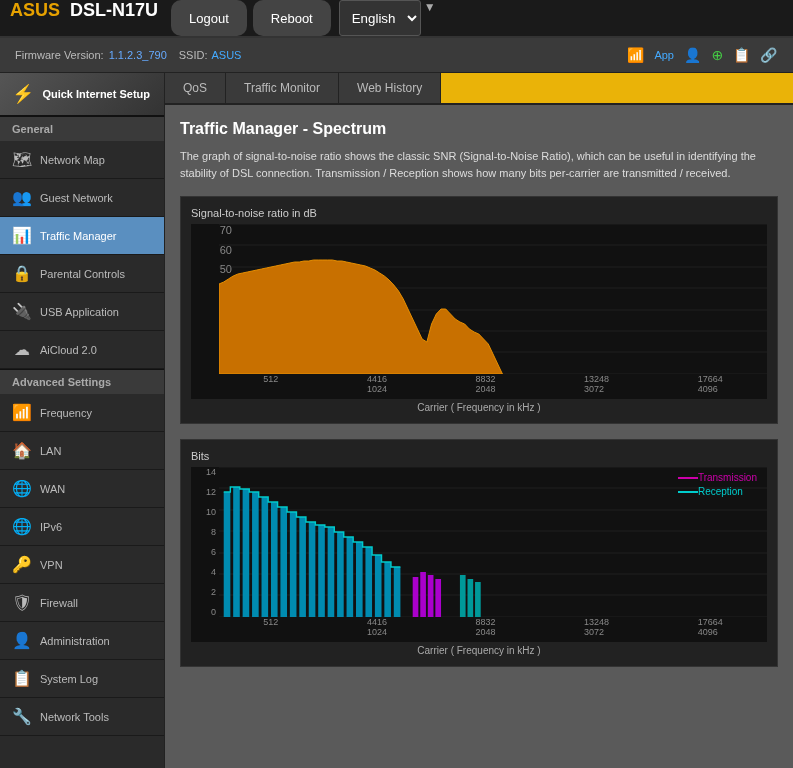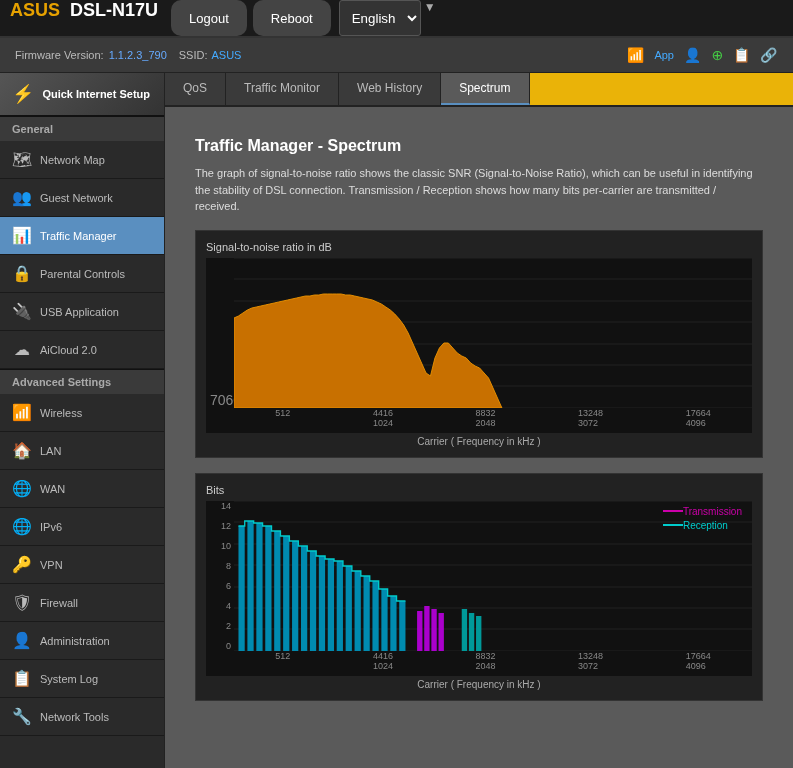--- a/index.html
+++ b/index.html
@@ -58,31 +58,31 @@
 
     
     #tabs { display: flex; background: #eab308; border-bottom: 2px solid #222; padding: 0; }
     .tab {
       padding: 8px 18px; cursor: pointer; color: #bbb; font-size: 12px;
       border-right: 1px solid #222; background: #3a3a3a;
     }
     .tab.active { background: #5a5a5a; color: #fff; border-bottom: 2px solid #5a8fc0; }
 
     
-    #content { flex: 1; overflow-y: auto; padding: 30px; background: #5a5a5a; }
+    #content { flex: 1; overflow-y: auto; padding: 15px; background: #5a5a5a; }
     .page-title { color: #fff; font-size: 16px; font-weight: bold; margin-bottom: 10px; }
     .page-desc { color: #ddd; font-size: 11px; line-height: 1.5; margin-bottom: 15px; }
 
     
     .chart-section { background: #222; border: 1px solid #333; margin-bottom: 15px; padding: 10px; }
     .chart-title { color: #ccc; font-size: 11px; margin-bottom: 5px; }
 
     
     .snr-chart { position: relative; height: 175px; background: #111; overflow: hidden; }
-    .snr-y-labels { position: absolute; left: 4px; top: 0; bottom: 25px; width: 28px; display: flex; flex-direction: row; justify-content: space-between; align-items: flex-end; padding-right: 3px; font-size: 14px; color: #888; }
+    .snr-y-labels { position: absolute; left: 16px; top: 0; bottom: 25px; width: 28px; display: flex; flex-direction: column; justify-content: space-between; align-items: flex-end; padding-right: 3px; font-size: 11px; color: #888; }
     .snr-canvas-wrap { position: absolute; left: 28px; right: 0; top: 0; bottom: 25px; }
     .snr-x-labels { position: absolute; left: 28px; right: 0; bottom: 5px; display: flex; justify-content: space-around; font-size: 9px; color: #888; }
     .x-axis-label { text-align: center; color: #aaa; font-size: 10px; margin-top: 3px; }
 
     .bits-chart { position: relative; height: 175px; background: #111; overflow: hidden; }
     .bits-y-labels { position: absolute; left: 0; top: 0; bottom: 25px; width: 28px; display: flex; flex-direction: column; justify-content: space-between; align-items: flex-end; padding-right: 3px; font-size: 9px; color: #888; }
     .bits-canvas-wrap { position: absolute; left: 28px; right: 0; top: 0; bottom: 25px; }
     .bits-x-labels { position: absolute; left: 28px; right: 0; bottom: 5px; display: flex; justify-content: space-around; font-size: 9px; color: #888; }
     .legend { position: absolute; right: 10px; top: 5px; font-size: 10px; }
     .legend-item { display: flex; align-items: center; margin-bottom: 3px; }
@@ -153,21 +153,21 @@
     </div>
     <div class="nav-item">
       <span class="nav-icon">☁</span>
       <span>AiCloud 2.0</span>
     </div>
 
     <div class="section-header">Advanced Settings</div>
 
     <div class="nav-item">
       <span class="nav-icon">📶</span>
-      <span>Wireless</span>
+      <span>Frequency</span>
     </div>
     <div class="nav-item">
       <span class="nav-icon">🏠</span>
       <span>LAN</span>
     </div>
     <div class="nav-item">
       <span class="nav-icon">🌐</span>
       <span>WAN</span>
     </div>
     <div class="nav-item">
@@ -195,21 +195,20 @@
       <span>Network Tools</span>
     </div>
   </div>
 
   <div id="main">
 
     <div id="tabs">
       <div class="tab">QoS</div>
       <div class="tab">Traffic Monitor</div>
       <div class="tab">Web History</div>
-      <div class="tab active">Spectrum</div>
     </div>
 
     <div id="content">
       <div class="page-title">Traffic Manager - Spectrum</div>
       <div class="page-desc">The graph of signal-to-noise ratio shows the classic SNR (Signal-to-Noise Ratio), which can be useful in identifying the stability of DSL connection. Transmission / Reception shows how many bits per-carrier are transmitted / received.</div>
 
       <div class="chart-section">
         <div class="chart-title">Signal-to-noise ratio in dB</div>
         <div class="snr-chart">
           <div class="snr-y-labels">

